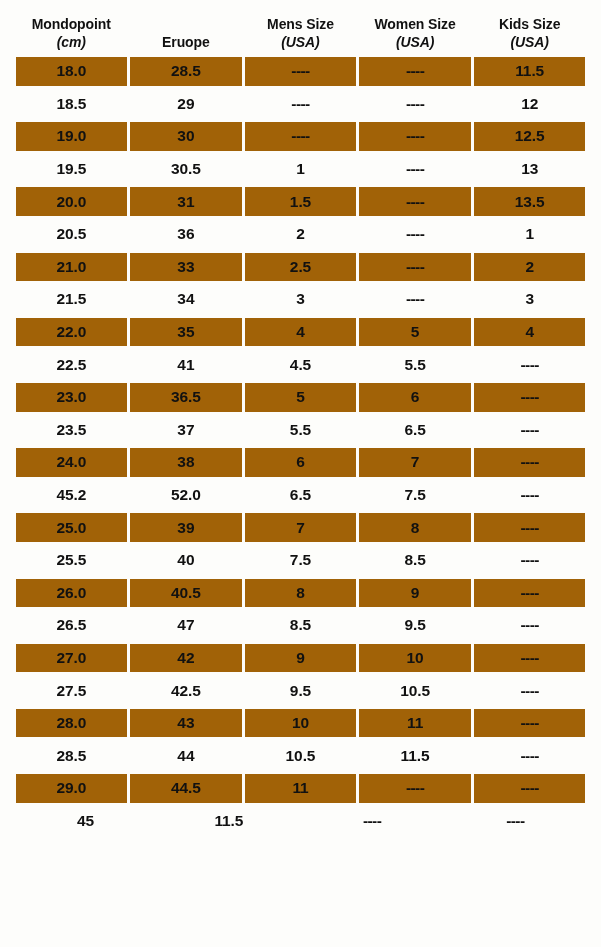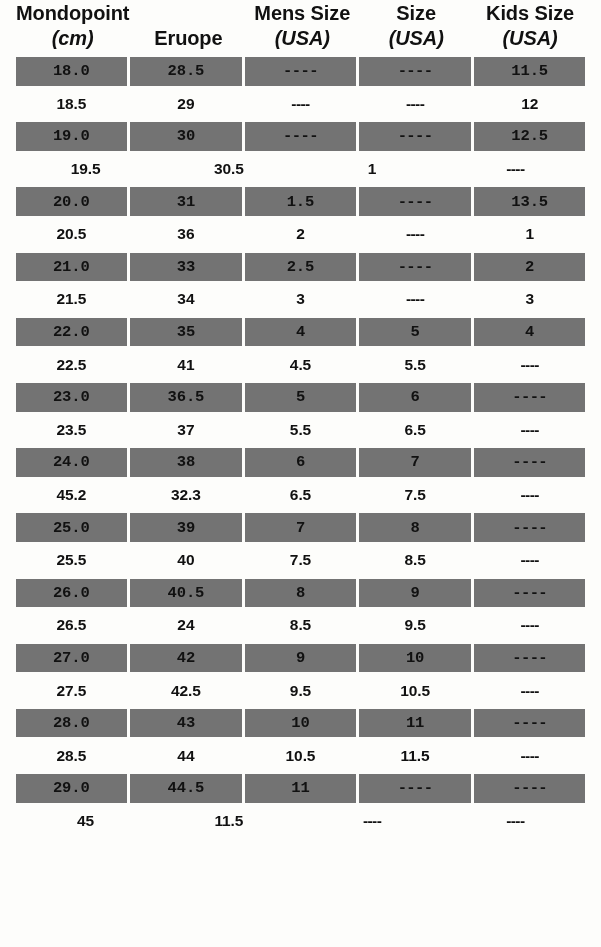--- a/index.html
+++ b/index.html
@@ -26,21 +26,21 @@
     display: flex;
     height: 55px;
     align-items: flex-end;
     padding-bottom: 4px;
     box-sizing: border-box;
   }
 
   .chart-head .hcell {
     flex: 1 1 0;
     text-align: center;
-    font-size: 20px;
+    font-size: 14px;
     font-weight: bold;
     color: #111111;
     line-height: 1.25;
     letter-spacing: -0.1px;
     padding: 0 2px;
     box-sizing: border-box;
   }
   .chart-head .hcell .l2 {
     display: block;
     font-style: italic;
@@ -64,22 +64,21 @@
     justify-content: center;
     font-size: 15.5px;
     font-weight: bold;
     color: #111111;
     letter-spacing: -0.1px;
     box-sizing: border-box;
     background: transparent;
   }
 
   .row.shaded .cell {
-    background: #737373;
-    font-family: Liberation Mono, monospace;
+    background: #a16207;
   }
 
   .dash {
     letter-spacing: -0.6px;
   }
 </style>
 </head>
 <body>
 
 <div id="size-chart">
@@ -150,20 +149,23 @@
         </div>
         <div class="cell">
           <span>30.5</span>
         </div>
         <div class="cell">
           <span>1</span>
         </div>
         <div class="cell">
           <span class="dash">----</span>
         </div>
+        <div class="cell">
+          <span>13</span>
+        </div>
       </div>
       <div class="row shaded">
         <div class="cell">
           <span>20.0</span>
         </div>
         <div class="cell">
           <span>31</span>
         </div>
         <div class="cell">
           <span>1.5</span>
@@ -309,21 +311,21 @@
         </div>
         <div class="cell">
           <span class="dash">----</span>
         </div>
       </div>
       <div class="row">
         <div class="cell">
           <span>45.2</span>
         </div>
         <div class="cell">
-          <span>32.3</span>
+          <span>52.0</span>
         </div>
         <div class="cell">
           <span>6.5</span>
         </div>
         <div class="cell">
           <span>7.5</span>
         </div>
         <div class="cell">
           <span class="dash">----</span>
         </div>
@@ -377,21 +379,21 @@
         </div>
         <div class="cell">
           <span class="dash">----</span>
         </div>
       </div>
       <div class="row">
         <div class="cell">
           <span>26.5</span>
         </div>
         <div class="cell">
-          <span>24</span>
+          <span>47</span>
         </div>
         <div class="cell">
           <span>8.5</span>
         </div>
         <div class="cell">
           <span>9.5</span>
         </div>
         <div class="cell">
           <span class="dash">----</span>
         </div>

